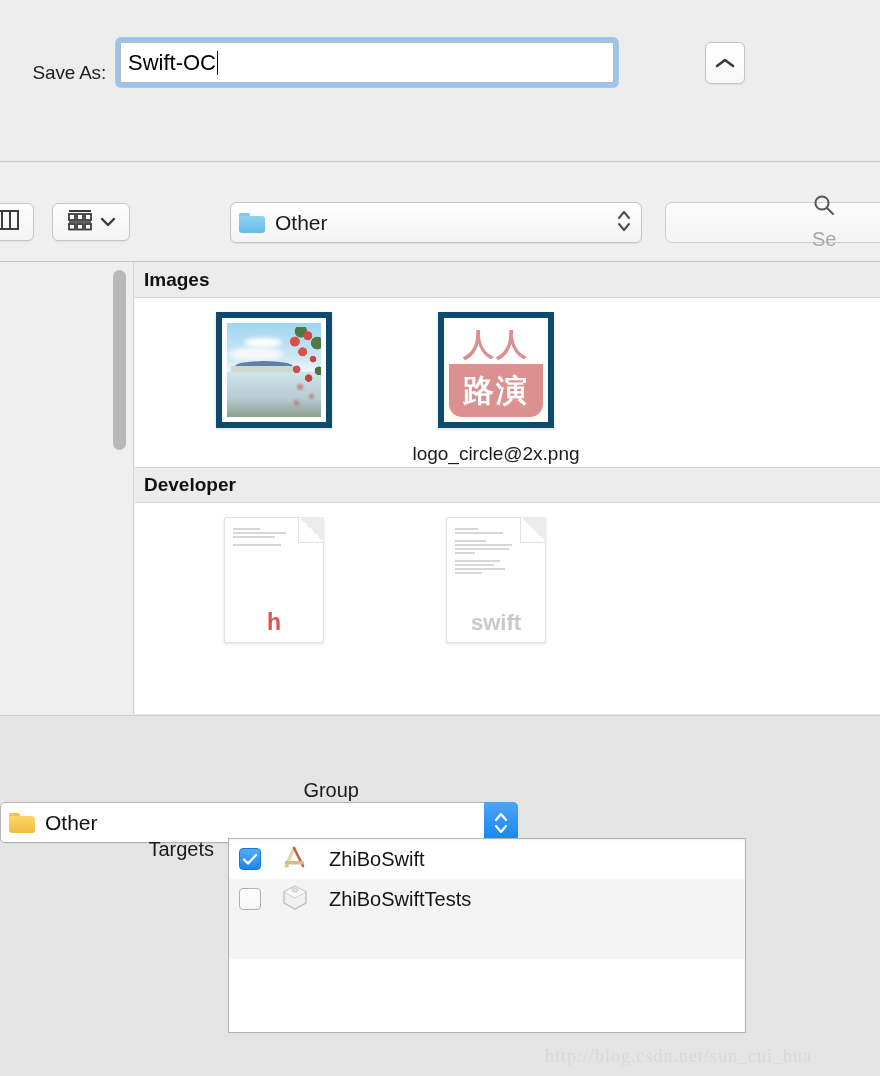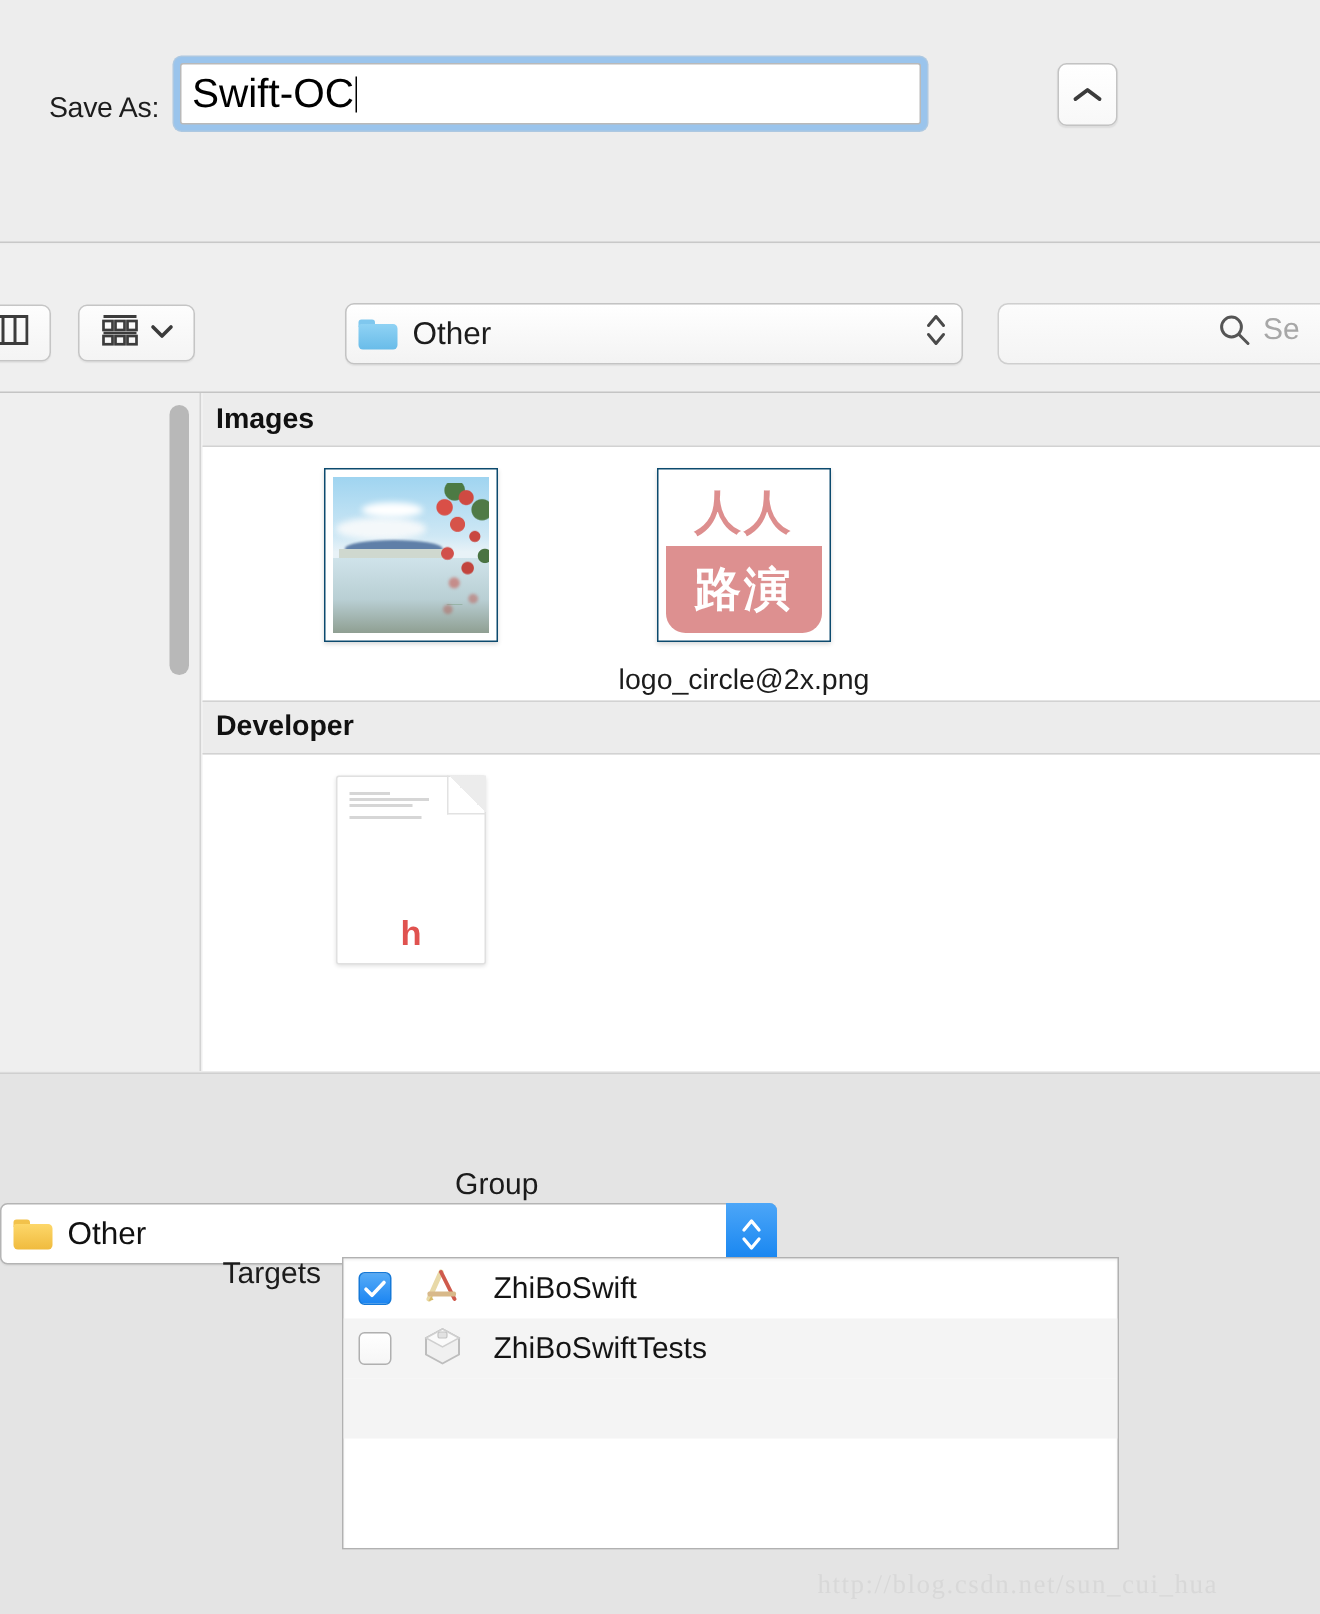--- a/index.html
+++ b/index.html
@@ -33,21 +33,21 @@
     padding: 4px;
     box-shadow: 0 0 0 1px rgba(120,170,215,0.55);
   }
   .saveas-input {
     width: 100%; height: 100%;
     background: #fff;
     border: 1px solid #b9b9b9;
     border-radius: 2px;
     display: flex; align-items: center;
     padding: 0 7px;
-    font-size: 27px; color: #000;
+    font-size: 22px; color: #000;
     position: relative;
   }
   .caret {
     display: inline-block; width: 1px; height: 24px;
     background: #000; margin-left: 1px;
   }
   .tags-input {
     width: 496px; height: 40px;
     background: #fff; border: 1px solid #bdbdbd; border-radius: 2px;
   }
@@ -89,21 +89,21 @@
   .loc-popup .lbl { font-size: 21px; color: #1c1c1c; margin-left: 10px; }
   .loc-stepper { margin-left: auto; }
 
   .search-field {
     position: absolute; left: 665px; top: 202px;
     width: 260px; height: 41px;
     background: linear-gradient(#fcfcfc,#f4f4f4);
     border: 1px solid #cfcfcf; border-radius: 7px;
     display: flex; align-items: center;
   }
-  .search-inner { display:flex; gap:8px; margin-left: 146px; }
+  .search-inner { display:flex; align-items:center; gap:8px; margin-left: 146px; flex-direction: column; }
   .search-ph { font-size: 20px; color: #a7a7a7; }
 
   
   .folder { width: 26px; height: 20px; position: relative; flex: none; }
   .folder .tab {
     position: absolute; left: 0; top: 0; width: 11px; height: 5px;
     border-radius: 2px 2px 0 0;
   }
   .folder .body {
     position: absolute; left: 0; top: 3.5px; width: 26px; height: 16.5px;
@@ -140,21 +140,21 @@
     display: flex; align-items: center; padding-left: 9px;
     font-size: 19px; font-weight: bold; color: #111;
   }
   .group-header.second { border-top: 1px solid #d2d2d2; }
   .icon-grid { display: flex; padding: 14px 0 0 28px; }
   .file-cell {
     width: 222px; display: flex; flex-direction: column; align-items: center;
   }
   .thumb-frame {
     width: 116px; height: 116px; background: #fff;
-    border: 1px solid #0c4a6e;
+    border: 6px solid #0c4a6e;
     box-shadow: 0 1px 3px rgba(0,0,0,0.16);
     padding: 5px;
   }
   .thumb-inner { width: 100%; height: 100%; position: relative; overflow: hidden; }
   .file-name {
     margin-top: 13px; width: 208px; text-align: center;
     font-size: 19px; color: #1c1c1c; line-height: 26px;
     word-break: break-all;
   }
 
@@ -414,20 +414,42 @@
                 <i style="width:78%"></i>
                 <i style="width:62%"></i>
               <i style="width:0"></i>
                 <i style="width:70%"></i>
             </div>
             <div class="doc-badge h">h</div>
           </div>
           <div class="doc-fold"></div>
         </div>
       </div>
+      <div class="file-cell">
+        <div class="doc-frame">
+          <div class="doc-page">
+            <div class="doc-lines">
+              <i style="width:34%"></i>
+                <i style="width:70%"></i>
+                <i style="width:0"></i>
+              <i style="width:46%"></i>
+                <i style="width:84%"></i>
+                <i style="width:80%"></i>
+              <i style="width:30%"></i>
+                <i style="width:0"></i>
+                <i style="width:66%"></i>
+              <i style="width:58%"></i>
+                <i style="width:74%"></i>
+                <i style="width:40%"></i>
+            </div>
+            <div class="doc-badge swift">swift</div>
+          </div>
+          <div class="doc-fold"></div>
+        </div>
+      </div>
     </div>
 
   </div>
 </div>
 
 <div class="bottom-panel">
 
   <div class="group-row">
     <div class="row-label">Group</div>
     <div class="group-popup">

